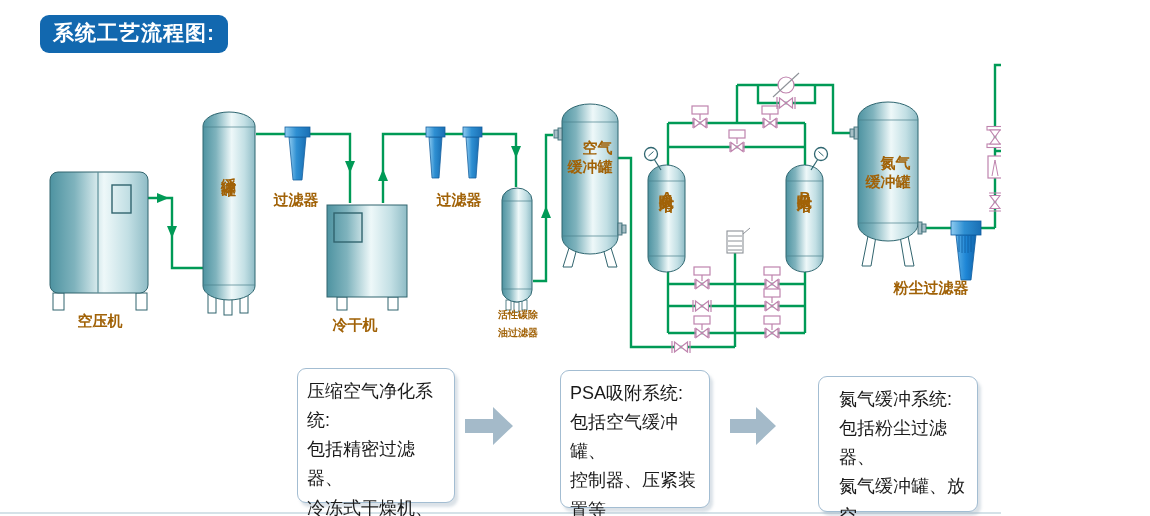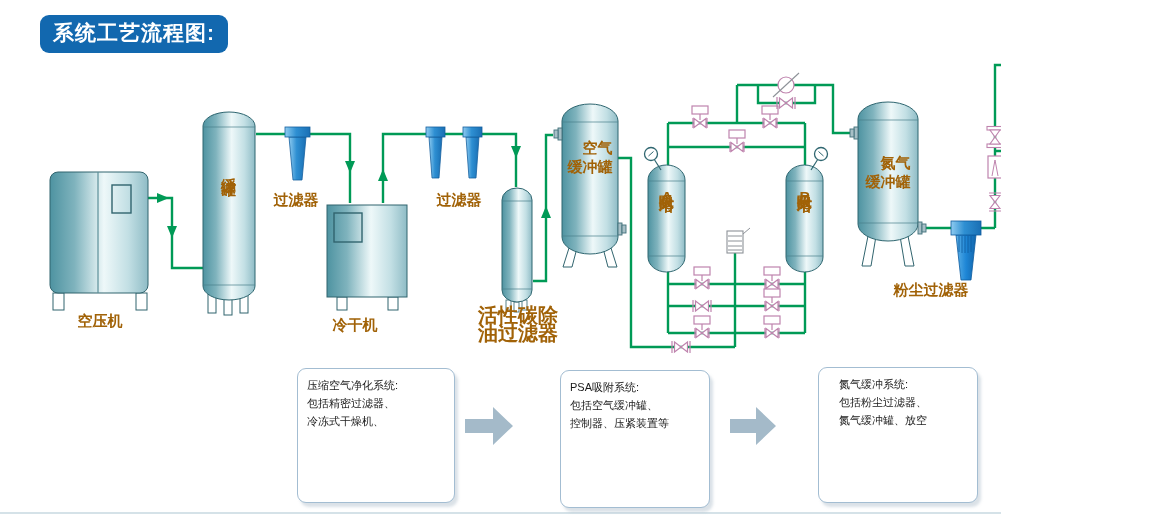--- a/index.html
+++ b/index.html
@@ -5,25 +5,25 @@
   html,body{margin:0;padding:0;background:#fff;}
   #canvas{position:relative;width:1001px;height:516px;background:#ffffff;overflow:hidden;
           font-family:"Liberation Sans","DejaVu Sans",sans-serif;}
   #diagram-svg{position:absolute;left:0;top:0;}
   .title{position:absolute;left:40px;top:15px;background:#1268af;color:#ffffff;
          font-size:21px;font-weight:bold;padding:4px 13px 6px 13px;border-radius:9px;
          letter-spacing:1px;}
   .lbl{position:absolute;transform:translateX(-50%);color:#a16207;font-weight:bold;
        font-size:15px;line-height:19px;white-space:nowrap;text-align:right;}
   .lbl.v{writing-mode:vertical-rl;text-orientation:upright;letter-spacing:2px;}
-  .lbl.small{font-size:20px;line-height:18px;}
+  .lbl.small{font-size:10px;line-height:18px;}
   .lbl.big{font-size:16.5px;}
   .info-box{position:absolute;background:#ffffff;border:1.5px solid #a3bdd2;border-radius:9px;
             box-shadow:3px 4px 3px rgba(150,170,185,.35);padding:8px 9px;
-            font-size:11px;line-height:1.62;color:#1a1a1a;}
+            font-size:18px;line-height:1.62;color:#1a1a1a;}
 </style>
 </head>
 <body>
 
 <div id="canvas">
 
   <svg id="diagram-svg" width="1150" height="516" viewBox="0 0 1150 516">
     <defs>
       <linearGradient id="gv" x1="0" y1="0" x2="1" y2="0">
         <stop offset="0" stop-color="#4e93a1"></stop>
@@ -239,34 +239,34 @@
   <div class="lbl" style="left:590px;top:138px;">
     <div>空气</div>
     <div>缓冲罐</div>
   </div>
   <div class="lbl v" style="left:667px;top:182px;">吸附塔A</div>
   <div class="lbl v" style="left:805px;top:182px;">吸附塔B</div>
   <div class="lbl" style="left:888px;top:153px;">
     <div>氮气</div>
     <div>缓冲罐</div>
   </div>
-  <div class="lbl" style="left:931px;top:280px;">粉尘过滤器</div>
+  <div class="lbl" style="left:931px;top:280px;font-family:Liberation Mono, monospace;">粉尘过滤器</div>
   <div class="lbl big" style="left:1076px;top:78px;">产品氮气</div>
 
   <div class="info-box" style="left:297px;top:368px;width:138px;height:117px;">
     <div>压缩空气净化系统:</div>
     <div>包括精密过滤器、</div>
     <div>冷冻式干燥机、</div>
   </div>
 
   <div class="info-box" style="left:560px;top:370px;width:130px;height:120px;">
     <div>PSA吸附系统:</div>
     <div>包括空气缓冲罐、</div>
     <div>控制器、压紧装置等</div>
   </div>
 
-  <div class="info-box" style="left:818px;top:367px;width:129px;height:118px;padding-left:20px;">
+  <div class="info-box" style="left:818px;top:376px;width:129px;height:118px;padding-left:20px;">
     <div>氮气缓冲系统:</div>
     <div>包括粉尘过滤器、</div>
     <div>氮气缓冲罐、放空</div>
   </div>
 
 </div>
 
 </body></html>

